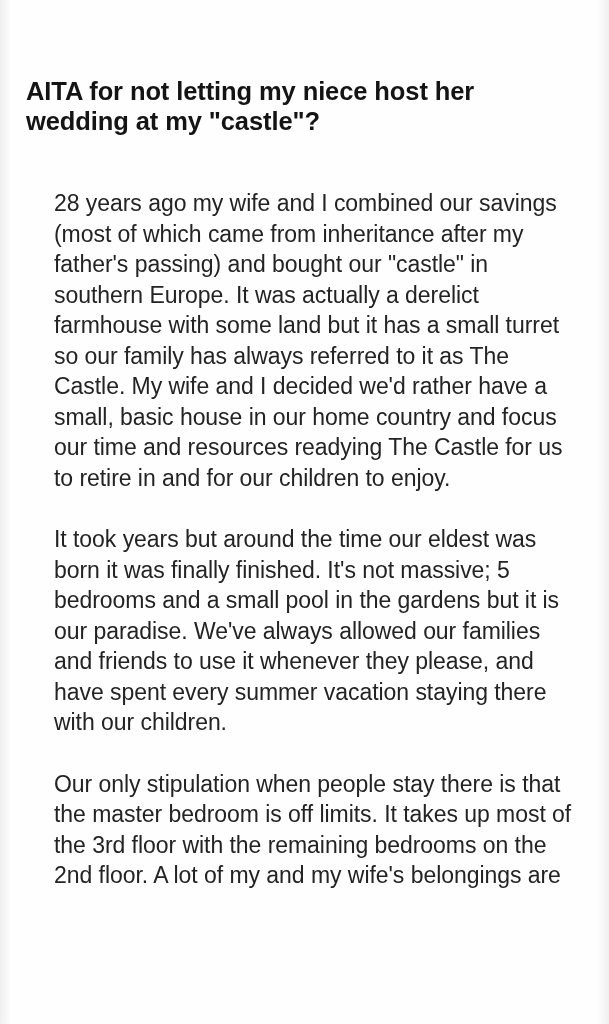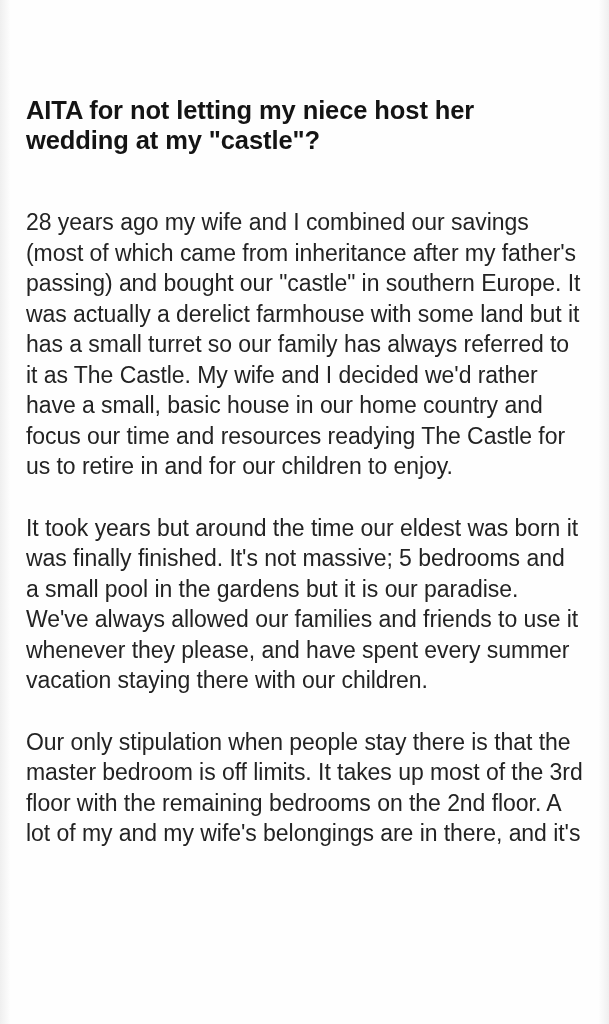--- a/index.html
+++ b/index.html
@@ -38,30 +38,31 @@
     background: linear-gradient(to left, #efefef, #fdfdfd);
   }
   .content {
     position: absolute;
     left: 26px;
     right: 26px;
     top: 0;
   }
   .post-title {
     margin: 0;
-    padding-top: 95px;
+    padding-top: 76px;
     font-size: 25.5px;
     line-height: 30px;
     font-weight: bold;
     letter-spacing: -0.1px;
     color: #141414;
     max-width: 520px;
   }
   .post-body {
     margin-top: 52px;
+    margin-left: 28px;
   }
   .post-body p {
     margin: 0 0 31px 0;
     font-size: 23px;
     line-height: 30.5px;
     color: #232323;
     letter-spacing: -0.05px;
   }
   .post-body p:last-child {
     margin-bottom: 0;

